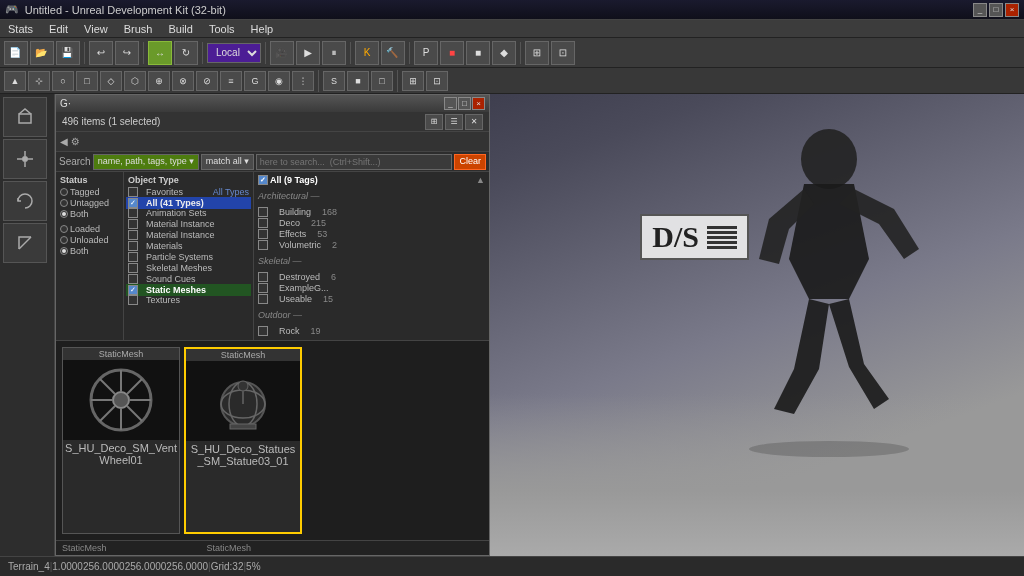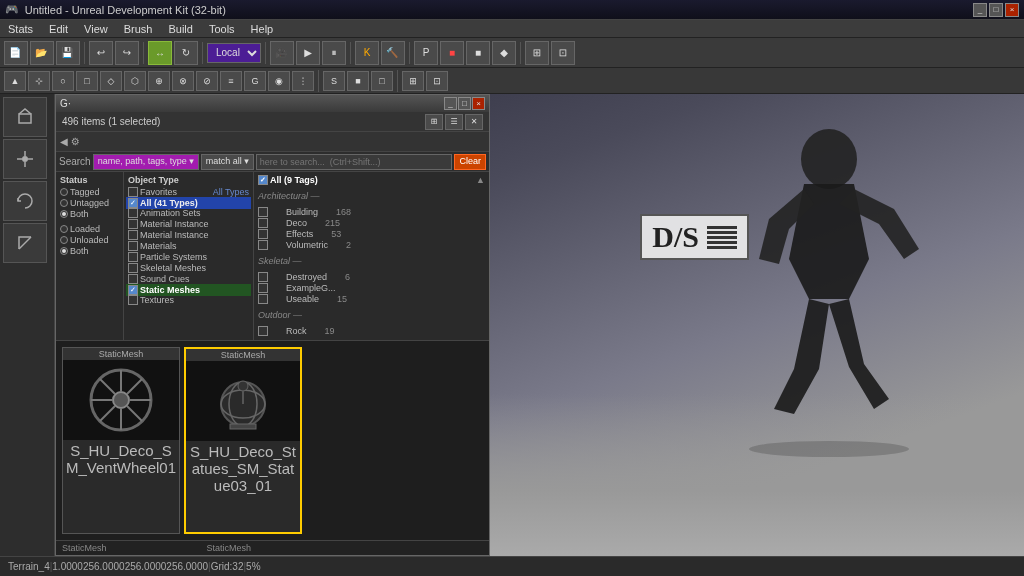--- a/index.html
+++ b/index.html
@@ -83,38 +83,38 @@
     .left-icon svg { width: 20px; height: 20px; }
     .browser-btn {
       width: 18px; height: 16px;
       background: #4a4a4a;
       border: 1px solid #666;
       display: flex; align-items: center; justify-content: center;
       font-size: 8px; color: #ddd; cursor: pointer;
     }
     .search-label { font-size: 10px; color: #aaa; }
     .search-type-btn {
-      background: #a21caf; border: 1px solid #666; color: #ddd;
+      background: #4d7c0f; border: 1px solid #666; color: #ddd;
       font-size: 9px; padding: 1px 4px; cursor: pointer; height: 16px;
     }
     .search-match-btn {
       background: #4a4a4a; border: 1px solid #666; color: #ddd;
       font-size: 9px; padding: 1px 4px; cursor: pointer; height: 16px;
     }
     .search-input {
       flex: 1; height: 16px;
       background: #3a3a3a; border: 1px solid #666;
       color: #888; font-size: 9px; padding: 0 3px;
     }
     .search-clear {
       background: #cc4400; border: 1px solid #ff6622; color: #fff;
       font-size: 9px; padding: 1px 4px; cursor: pointer; height: 16px;
     }
     .tag-section { color: #888; font-style: italic; margin: 6px 0; font-size: 9px; }
-    .tag-row { display: flex; align-items: center; gap: 18px; margin-bottom: 1px; text-align: center; }
+    .tag-row { display: flex; align-items: center; gap: 11px; margin-bottom: 1px; text-align: center; }
     .tag-cb { width: 10px; height: 10px; border: 1px solid #888; background: #333; }
     .tag-name { color: #bbb; font-size: 9px; }
     .tag-count { color: #888; font-size: 9px; }
 
     
     .status-bar {
       height: 20px;
       background: #2a2a2a;
       border-top: 1px solid #444;
       display: flex;
@@ -299,21 +299,21 @@
       display: flex;
       align-items: center;
       gap: 2px;
     }
 
     .r-row { display: flex; align-items: center; gap: 2px; margin-bottom: 1px; }
     .r-dot { width: 8px; height: 8px; border-radius: 50%; border: 1px solid #888; background: #333; display: inline-flex; align-items: center; justify-content: center; }
     .r-dot.selected::after { content: ''; width: 4px; height: 4px; border-radius: 50%; background: #ddd; }
     .r-lbl { font-size: 9px; color: #bbb; }
 
-    .ck-row { display: flex; align-items: flex-end; gap: 2px; margin-bottom: 1px; }
+    .ck-row { display: flex; align-items: flex-end; gap: 8px; margin-bottom: 1px; }
     .ck-box { width: 10px; height: 10px; border: 1px solid #888; background: #333; display: flex; align-items: center; justify-content: center; font-size: 7px; color: #fff; }
     .ck-box.on { background: #5588cc; }
     .ck-lbl { font-size: 9px; color: #bbb; }
     .ck-lbl.bold { color: #eee; font-weight: bold; }
     .ck-lbl.hi { color: #fff; font-weight: bold; }
 
     .row-highlight { background: #2244aa; margin: -1px -2px; padding: 1px 2px; }
     .row-highlight2 { background: #225522; margin: -1px -2px; padding: 1px 2px; }
 
     .assets-section {
@@ -356,21 +356,21 @@
     .asset-preview {
       width: 100%;
       height: 80px;
       background: #111;
       display: flex;
       align-items: center;
       justify-content: center;
     }
 
     .asset-title {
-      font-size: 15px;
+      font-size: 11px;
       color: #bbb;
       text-align: center;
       padding: 2px;
       word-break: break-all;
     }
 
   </style>
 </head>
 <body>
 

